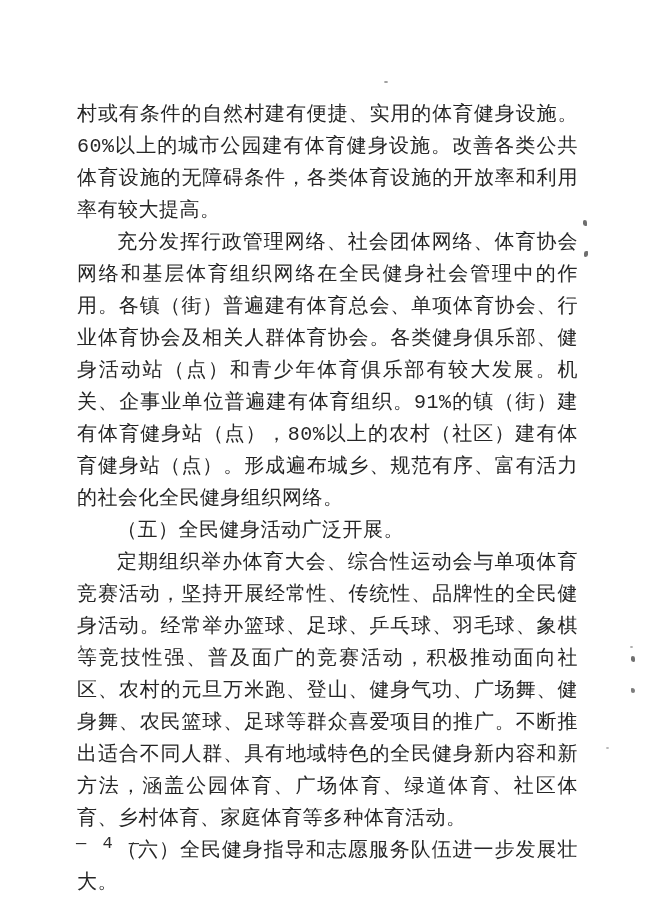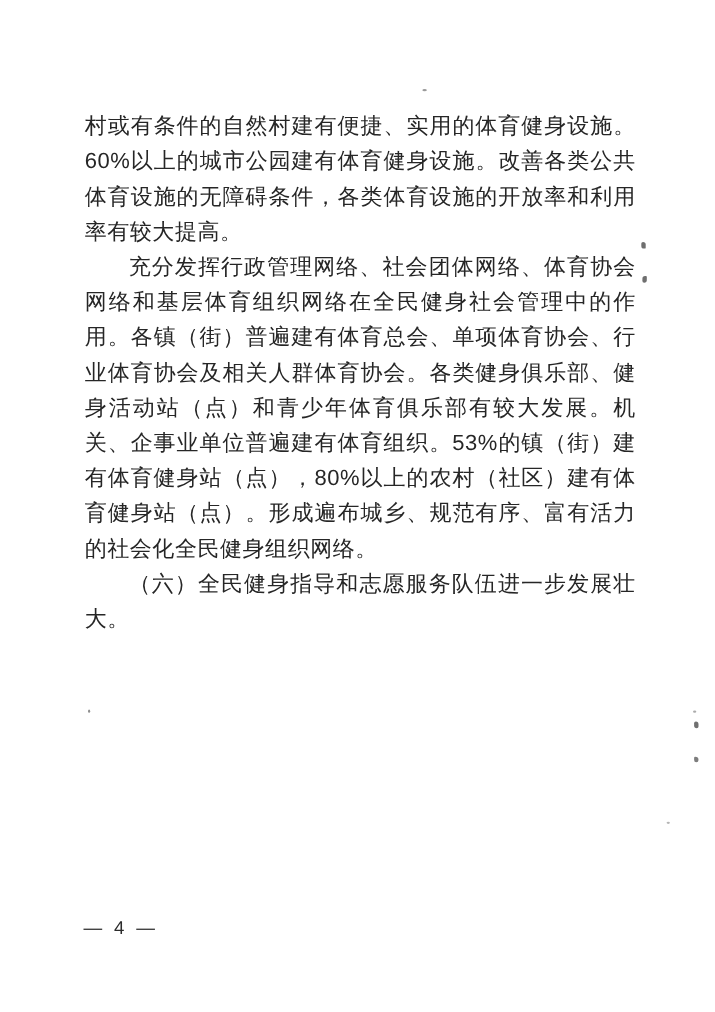--- a/index.html
+++ b/index.html
@@ -6,21 +6,21 @@
     margin: 0;
     padding: 0;
     background: #e8e8e8;
   }
   .page {
     position: relative;
     width: 650px;
     height: 920px;
     background: #ffffff;
     overflow: hidden;
-    font-family: Liberation Sans, sans-serif;
+    font-family: Liberation Mono, monospace;
     color: #262626;
   }
   .content {
     position: absolute;
     left: 77px;
     top: 99px;
     width: 501px;
     font-size: 20px;
     line-height: 32px;
     text-align: justify;
@@ -56,21 +56,23 @@
   .speck.s7 { left: 631px; top: 688px; width: 4px; height: 5px; background:#7d7d7d; border-radius:1px 3px 2px 2px; }
   .speck.s8 { left: 606px; top: 747px; width: 3px; height: 2px; background:#b5b5b5; }
 </style>
 </head>
 <body>
 
 <div class="page">
 
   <div class="content">
     <p class="para no-indent">村或有条件的自然村建有便捷、实用的体育健身设施。60%以上的城市公园建有体育健身设施。改善各类公共体育设施的无障碍条件，各类体育设施的开放率和利用率有较大提高。</p>
-    <p class="para">充分发挥行政管理网络、社会团体网络、体育协会网络和基层体育组织网络在全民健身社会管理中的作用。各镇（街）普遍建有体育总会、单项体育协会、行业体育协会及相关人群体育协会。各类健身俱乐部、健身活动站（点）和青少年体育俱乐部有较大发展。机关、企事业单位普遍建有体育组织。53%的镇（街）建有体育健身站（点），80%以上的农村（社区）建有体育健身站（点）。形成遍布城乡、规范有序、富有活力的社会化全民健身组织网络。</p>
+    <p class="para">充分发挥行政管理网络、社会团体网络、体育协会网络和基层体育组织网络在全民健身社会管理中的作用。各镇（街）普遍建有体育总会、单项体育协会、行业体育协会及相关人群体育协会。各类健身俱乐部、健身活动站（点）和青少年体育俱乐部有较大发展。机关、企事业单位普遍建有体育组织。91%的镇（街）建有体育健身站（点），80%以上的农村（社区）建有体育健身站（点）。形成遍布城乡、规范有序、富有活力的社会化全民健身组织网络。</p>
+    <p class="para">（五）全民健身活动广泛开展。</p>
+    <p class="para">定期组织举办体育大会、综合性运动会与单项体育竞赛活动，坚持开展经常性、传统性、品牌性的全民健身活动。经常举办篮球、足球、乒乓球、羽毛球、象棋等竞技性强、普及面广的竞赛活动，积极推动面向社区、农村的元旦万米跑、登山、健身气功、广场舞、健身舞、农民篮球、足球等群众喜爱项目的推广。不断推出适合不同人群、具有地域特色的全民健身新内容和新方法，涵盖公园体育、广场体育、绿道体育、社区体育、乡村体育、家庭体育等多种体育活动。</p>
     <p class="para">（六）全民健身指导和志愿服务队伍进一步发展壮大。</p>
   </div>
 
   <div class="page-number">— 4 —</div>
 
   <div class="speck s1"></div>
   <div class="speck s2"></div>
   <div class="speck s3"></div>
   <div class="speck s4"></div>
   <div class="speck s5"></div>

